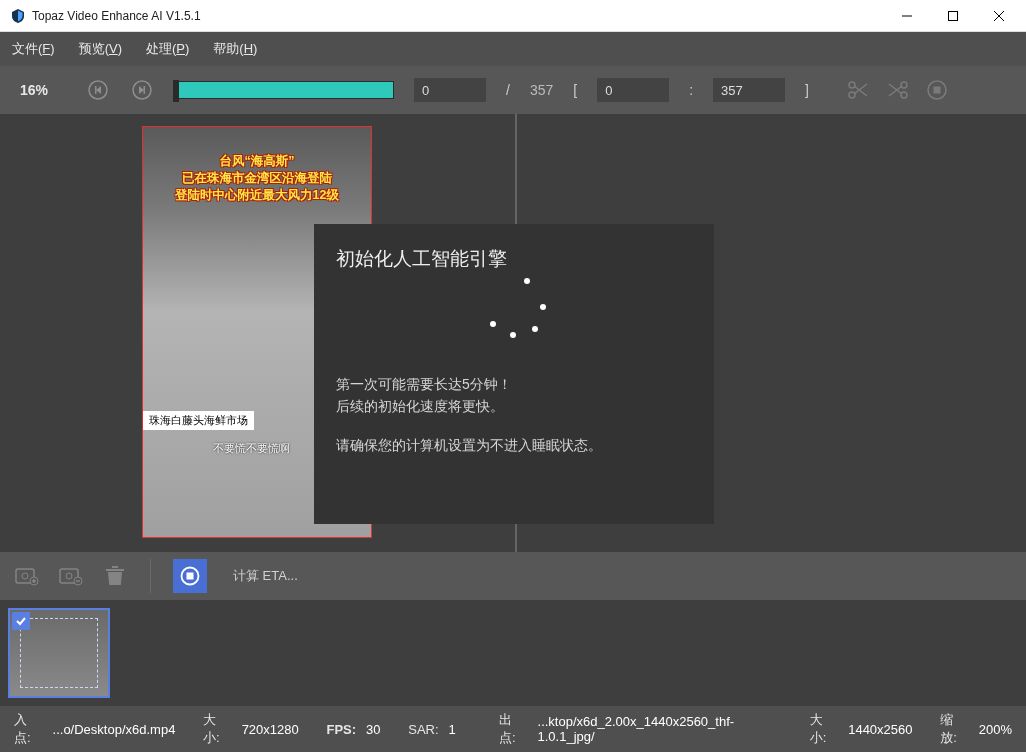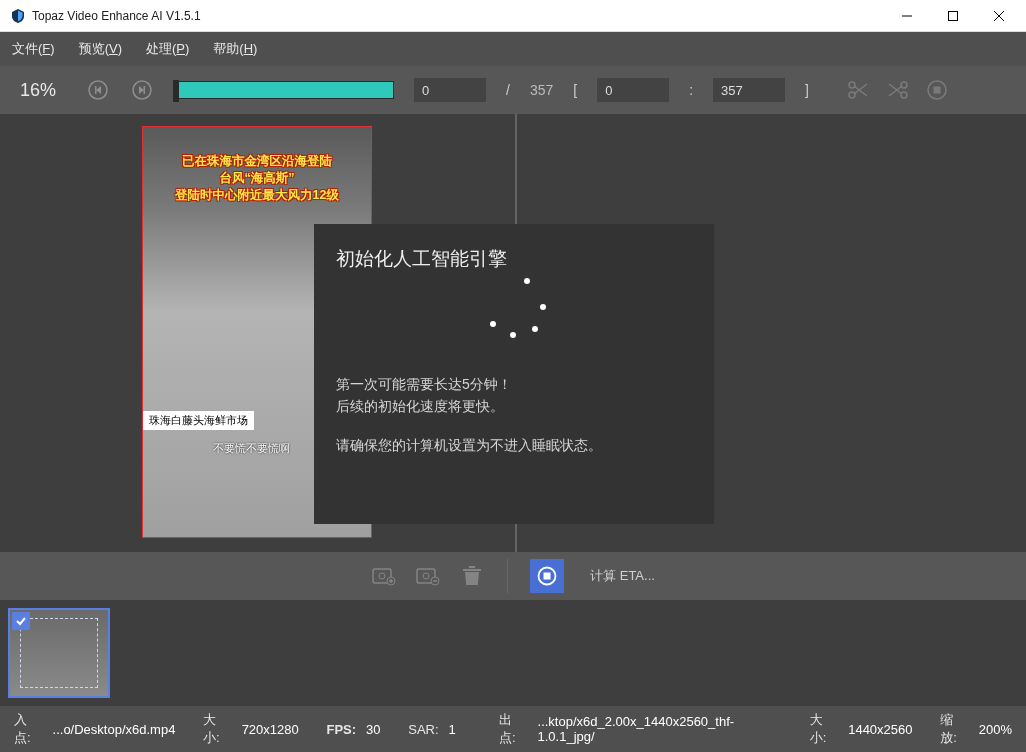--- a/index.html
+++ b/index.html
@@ -10,21 +10,21 @@
 .titlebar .title { font-size: 12px; color: #222; flex: 0 0 auto; }
 .titlebar .spacer { flex: 1; }
 .titlebar .winbtn { width: 46px; height: 32px; display: flex; align-items: center; justify-content: center; }
 .titlebar .winbtn svg { width: 10px; height: 10px; }
 
 .menubar { height: 34px; background: #4f4f4f; display: flex; align-items: center; padding: 16px 12px; gap: 24px; }
 .menubar .item { color: #e8e8e8; font-size: 13px; cursor: pointer; }
 .menubar .item u { text-decoration: underline; }
 
 .toolbar { height: 48px; background: #575757; display: flex; align-items: center; padding: 0 20px; gap: 20px; }
-.toolbar .zoom { color: #e8e8e8; font-size: 18px; width: 46px; }
+.toolbar .zoom { color: #e8e8e8; font-size: 14px; width: 46px; font-weight: bold; }
 .toolbar .iconbtn { width: 24px; height: 24px; display: flex; align-items: center; justify-content: center; opacity: .55; }
 .toolbar .progress { position: relative; width: 220px; height: 18px; background: #3a3a3a; border: 1px solid #2a2a2a; display: flex; align-items: center; }
 .toolbar .progress .fill { position: absolute; left: 0; top: 0; bottom: 0; width: 100%; background: #2fc9bc; }
 .toolbar .progress .thumb { position: absolute; left: -2px; top: -2px; width: 6px; height: 22px; background: #2a2a2a; }
 .toolbar .numbox { width: 72px; height: 24px; background: #434343; color: #ddd; font-size: 13px; padding: 3px 8px; border: none; }
 .toolbar .sep, .toolbar .bracket { color: #ccc; font-size: 14px; }
 .toolbar .right-icons { display: flex; gap: 18px; opacity: .35; margin-left: 18px; }
 
 .viewport { height: 438px; background: #3e3e3e; position: relative; }
 .vcenterline { position: absolute; left: 515px; top: 0; bottom: 0; width: 2px; background: #646464; }
@@ -36,21 +36,21 @@
 
 .modal { position:absolute; left:314px; top:110px; width:400px; height:300px; background:#333333; padding: 22px 22px; color:#d6d6d6; }
 .modal .mtitle { font-size:19px; font-weight:300; color:#eee; margin-bottom: 4px; }
 .modal .spinner { position: relative; width: 80px; height: 80px; margin: 4px auto 18px; }
 .modal .spinner div { position:absolute; width:6px; height:6px; background:#fff; border-radius:50%; }
 .modal .s1{left:50px;top:2px} .modal .s2{left:66px;top:28px} .modal .s3{left:58px;top:50px}
 .modal .s4{left:36px;top:56px} .modal .s5{left:16px;top:45px}
 .modal p { font-size: 14px; line-height: 1.55; }
 .modal p.gap { margin-top: 18px; }
 
-.actionbar { height: 48px; background: #575757; display:flex; align-items:center; padding: 0 14px; gap: 18px; justify-content: center; }
+.actionbar { height: 48px; background: #575757; display:flex; align-items:center; padding: 0 14px; gap: 18px; }
 .actionbar .ic { width:26px; height:26px; opacity:.45; display:flex; align-items:center; justify-content:center; }
 .actionbar .vline { width:1px; height:34px; background:#6a6a6a; margin: 0 4px; }
 .actionbar .stopbtn { width:34px; height:34px; background:#4a6fd4; display:flex; align-items:center; justify-content:center; }
 .actionbar .eta { color:#d0d0d0; font-size:13px; margin-left: 8px; }
 
 .thumbs { height: 106px; background:#3e3e3e; padding: 8px; display:flex; }
 .thumb-item { position:relative; width:102px; height:90px; border:2px solid #5a7fe0; background:#666; }
 .thumb-item .inner { position:absolute; inset:0; background:linear-gradient(#6a6a6a,#8a8a8a); }
 .thumb-item .dash { position:absolute; left:10px; top:8px; right:10px; bottom:8px; border:1px dashed #cfd6f0; }
 .thumb-item .chk { position:absolute; left:2px; top:2px; width:18px; height:18px; background:#5a7fe0; display:flex; align-items:center; justify-content:center; }
@@ -135,22 +135,22 @@
         <rect x="6.5" y="6.5" width="7" height="7" fill="#bbb"></rect>
       </svg>
   </div>
 </div>
 
 <div class="viewport">
   <div class="vcenterline"></div>
   <div class="thumb-frame">
     <div class="sky"></div>
     <div class="caption">
+      <div>台风“海高斯”</div>
       <div>已在珠海市金湾区沿海登陆</div>
-      <div>台风“海高斯”</div>
       <div>登陆时中心附近最大风力12级</div>
     </div>
     <div class="loc">珠海白藤头海鲜市场</div>
     <div class="sub">不要慌不要慌啊</div>
   </div>
   <div class="modal">
     <div class="mtitle">初始化人工智能引擎</div>
     <div class="spinner">
         <div class="s1"></div>
         <div class="s2"></div>

